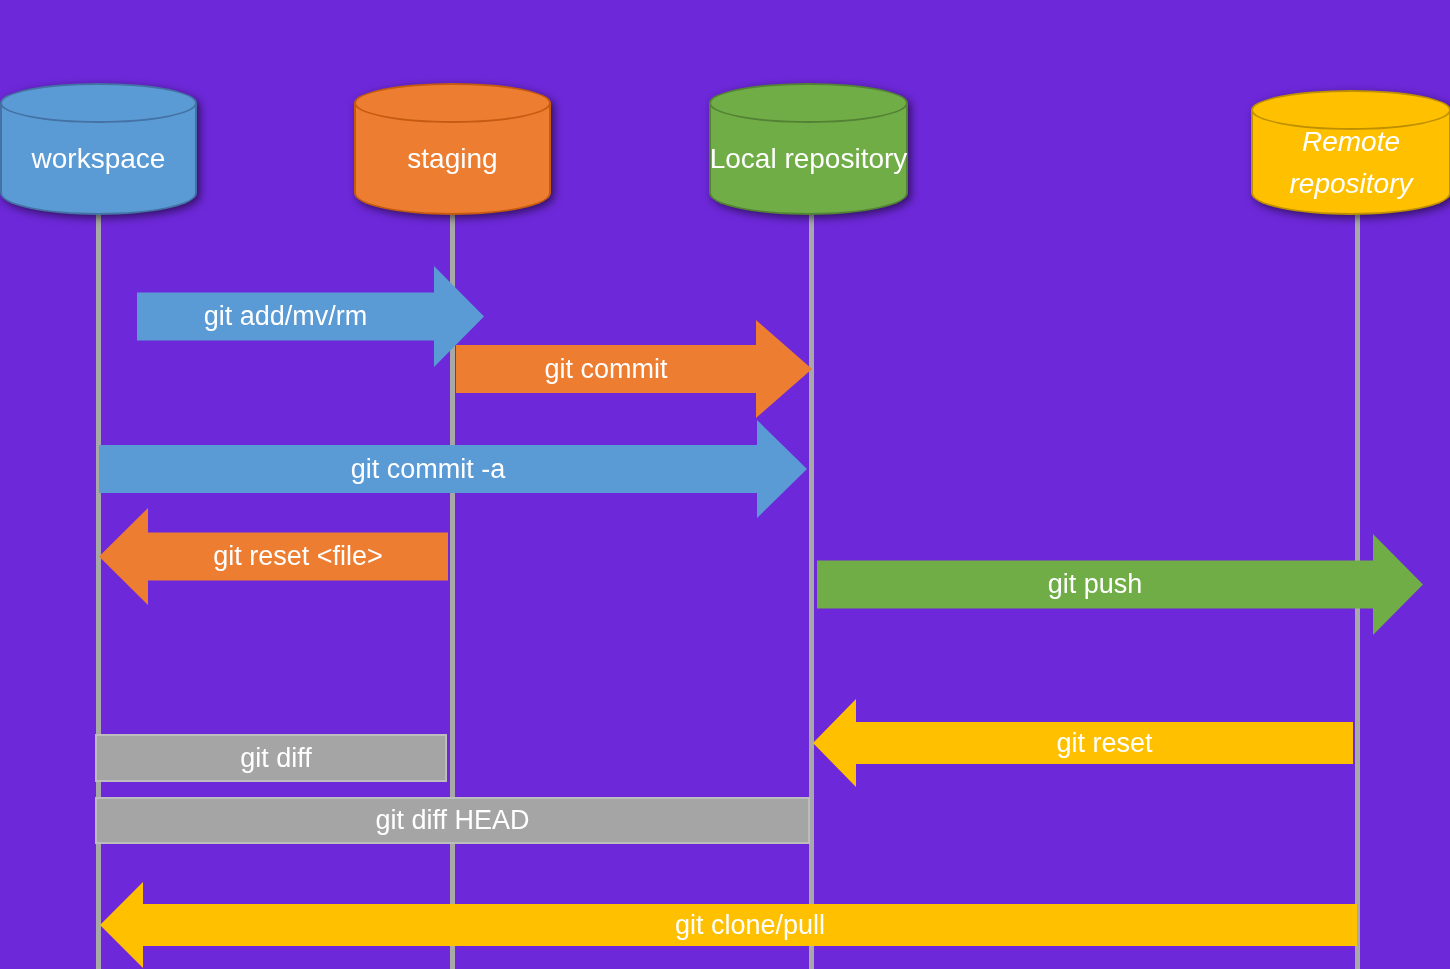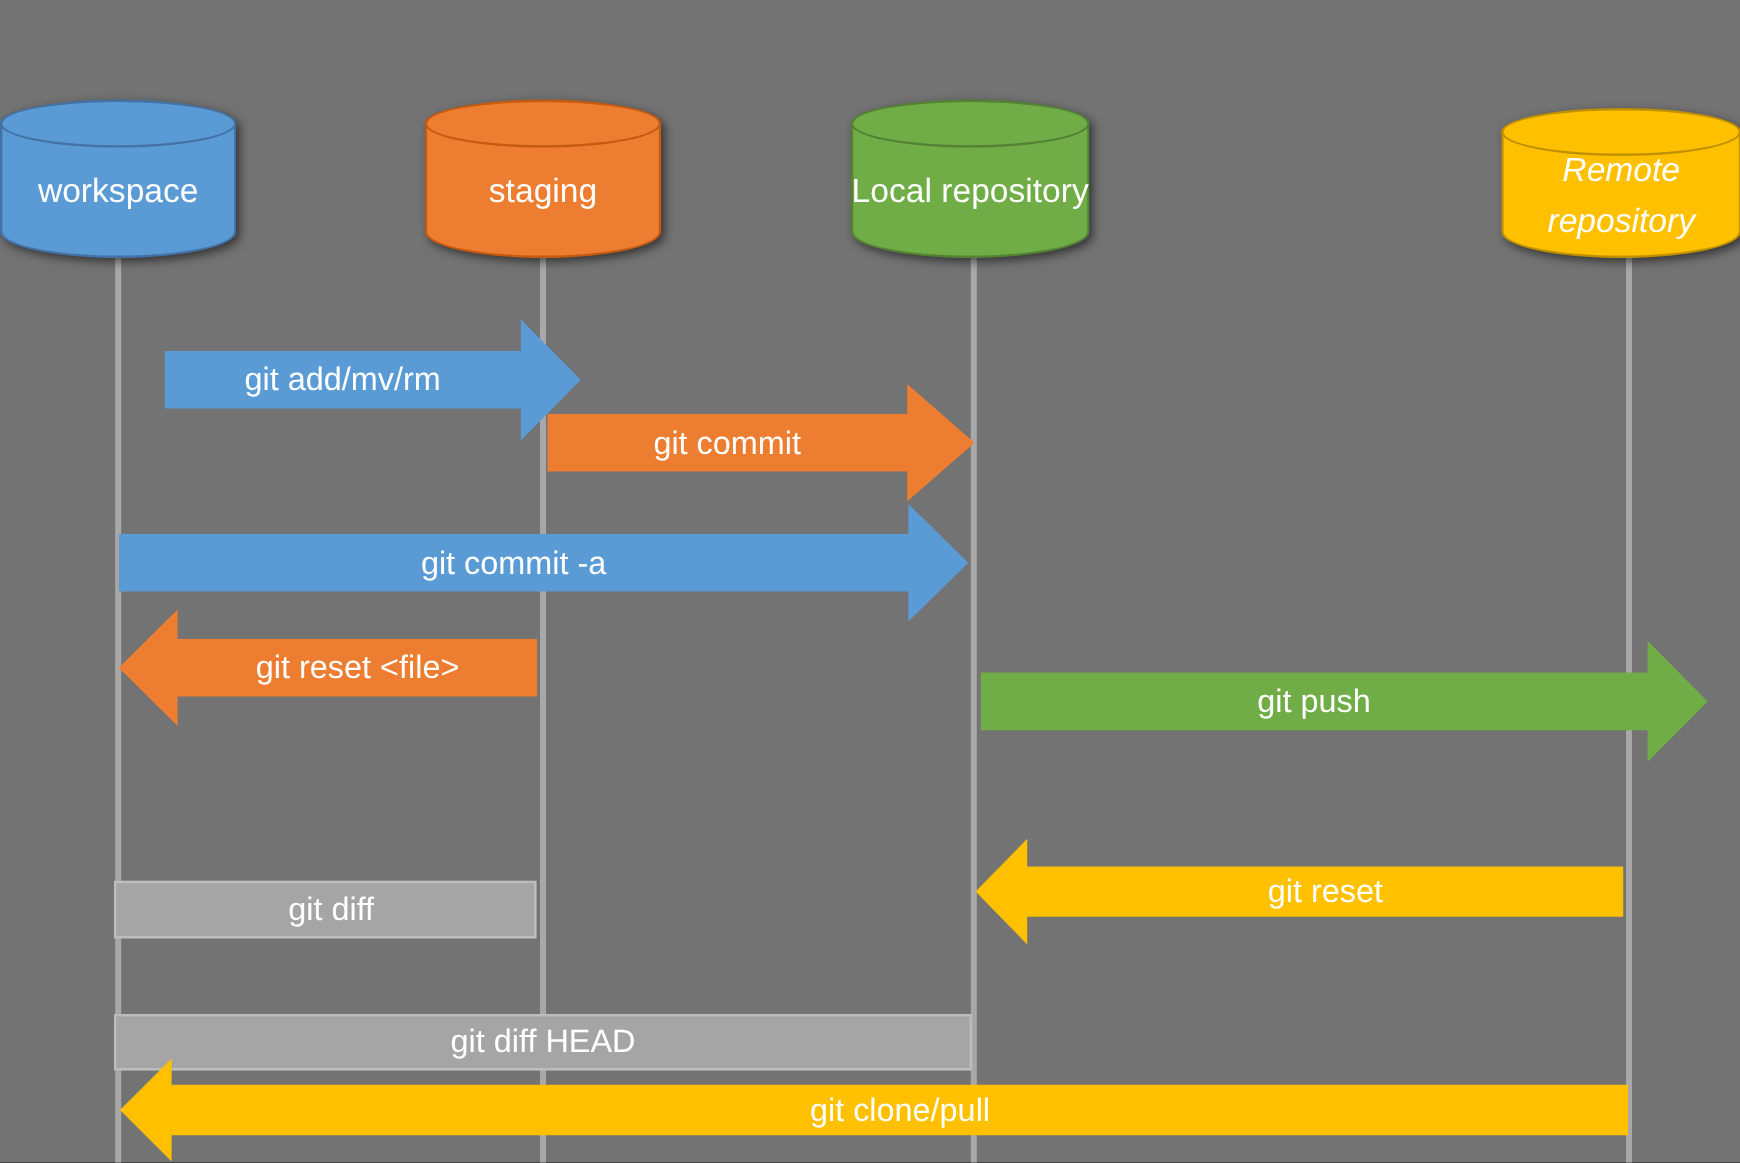--- a/index.html
+++ b/index.html
@@ -74,27 +74,27 @@
 
   
   #a-add          { left:99px;  top:266px; width:347px;  height:101px;margin-left:38px; }
   #a-commit       { left:456px; top:320px; width:356px;  height:98px;  --hw:56px; }
   #a-commit-a     { left:99px;  top:420px; width:708px;  height:98px;  }
   #a-reset-file   { left:99px;  top:508px; width:349px;  height:97px;  --hw:49px; }
   #a-push         { left:817px; top:534px; width:606px;  height:101px; }
   #a-reset-commit { left:97px;  top:621px; width:710px;  height:99px;  --bh:50px; }
   #a-fetch        { left:813px; top:699px; width:540px;  height:88px;  --hw:43px; --bh:42px; }
   #a-diff         { left:95px;  top:734px; width:352px;  height:48px;  }
-  #a-diff-head    { left:95px;  top:797px; width:715px;  height:47px;margin-top:48px;  }
+  #a-diff-head    { left:95px;  top:797px; width:715px;  height:47px;  }
   #a-clone        { left:100px; top:882px; width:1257px; height:86px;  --hw:43px; --bh:42px; }
 </style>
 </head>
 <body>
 
-<div class="stage" style="background: #737373; color: rgb(255, 255, 255);">
+<div class="stage" style="background: #6d28d9; color: rgb(255, 255, 255);">
 
   <div class="lifeline" id="line-workspace" style="background: rgb(168, 168, 168);"></div>
   <div class="lifeline" id="line-staging" style="background: rgb(168, 168, 168);"></div>
   <div class="lifeline" id="line-local" style="background: rgb(168, 168, 168);"></div>
   <div class="lifeline" id="line-remote" style="background: rgb(168, 168, 168);"></div>
 
   <div class="cyl" id="cyl-workspace">
     <div class="cyl-body" style="background: rgb(91, 155, 213); border-color: rgb(68, 114, 164);"></div>
     <div class="cyl-top" style="background: rgb(91, 155, 213); border-color: rgb(68, 114, 164);"></div>
     <div class="cyl-label">workspace</div>

